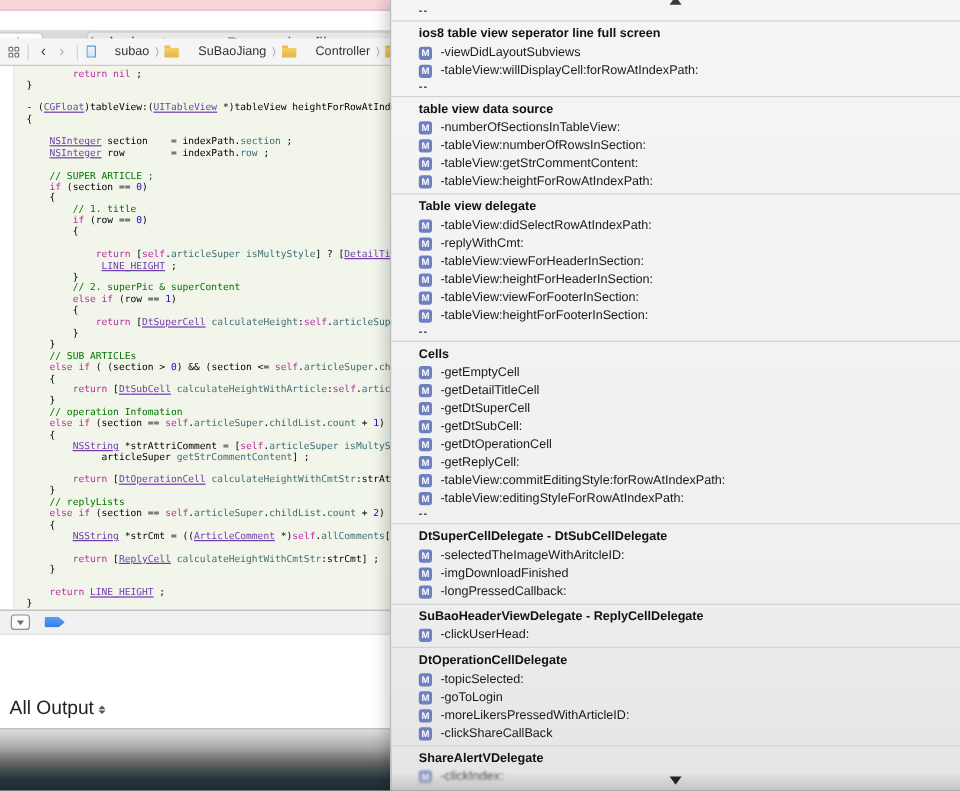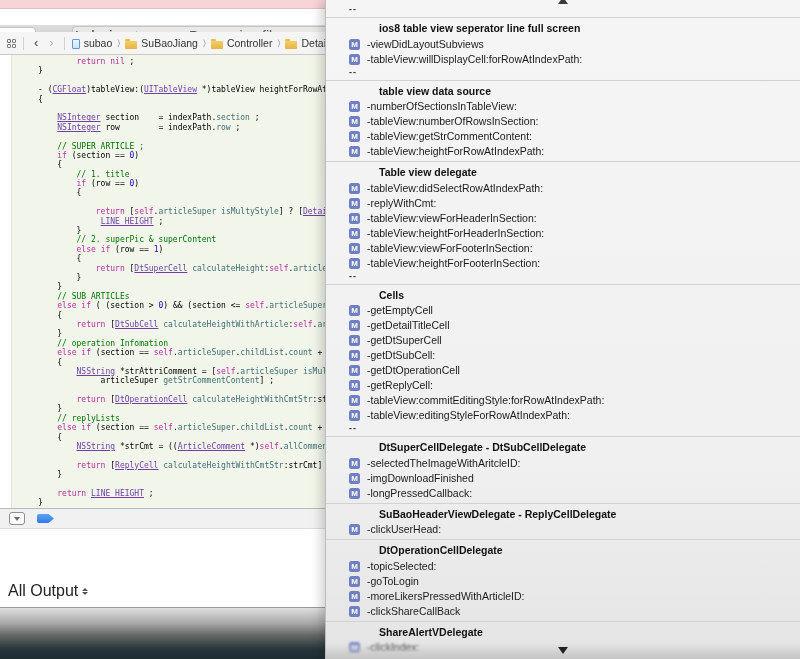--- a/index.html
+++ b/index.html
@@ -24,35 +24,35 @@
   
   .jumpbar{position:absolute;top:32px;left:0;width:420px;height:22px;background:#f5f5f5;
            border-bottom:1px solid #c9c9c9;display:flex;align-items:center;font-size:10.5px;
            color:#333;padding-left:7px;gap:5px;z-index:2;}
   .related-icon{display:grid;grid-template-columns:4px 4px;grid-gap:1px;}
   .related-icon i{width:4px;height:4px;border:1px solid #777;border-radius:1px;box-sizing:border-box;background:#fdfdfd;}
   .vdiv{width:1px;height:13px;background:#d2d2d2;margin:0 2px;}
   .nav-back{font-size:13px;color:#444;line-height:10px;padding:0 3px;}
   .nav-fwd{font-size:13px;color:#b3b3b3;line-height:10px;padding:0 3px;}
   .crumbs{display:flex;align-items:center;gap:4px;white-space:nowrap;overflow:hidden;}
-  .crumb{display:flex;align-items:flex-end;gap:4px;}
+  .crumb{display:flex;align-items:center;gap:16px;}
   .crumb-sep{color:#999;font-size:9px;padding:0 1px;}
   .folder-icon{position:relative;width:12px;height:8px;background:linear-gradient(#f3cf63,#e5b447);
                border-radius:1px;display:inline-block;margin-top:2px;}
   .folder-icon::before{content:"";position:absolute;top:-2px;left:0;width:5px;height:2px;
                background:#e9bd50;border-radius:1px 1px 0 0;}
   .file-icon{position:relative;width:8px;height:10px;background:linear-gradient(#eef5fc,#cfe3f6);
              border:1px solid #5e97d5;border-radius:1px;display:inline-block;box-sizing:border-box;}
 
   
   .editor{position:absolute;top:55px;left:0;width:800px;height:453px;background:#f1f5ea;}
   .gutter{position:absolute;top:0;left:0;width:11px;height:100%;background:#ffffff;border-right:1px solid #e2e2e2;}
   .code{position:absolute;top:2px;left:22px;font-family:"DejaVu Sans Mono",monospace;
         font-size:8px;line-height:9.4px;color:#000;white-space:pre;}
-  .cl{height:9.4px;margin-left:16px;}
+  .cl{height:9.4px;}
   .tk-k{color:var(--keyword,#bb2ca2);}
   .tk-t{color:var(--type,#703daa);text-decoration:underline;}
   .tk-n{color:var(--number,#1c00cf);}
   .tk-c{color:var(--comment,#007400);}
   .tk-m{color:var(--member,#3f6e74);}
   .tk-p{color:#000;}
 
   
   .debugbar{position:absolute;top:508px;left:0;width:325px;height:21px;background:#f1f1f1;
             border-top:1px solid #b9b9b9;border-bottom:1px solid #dcdcdc;
@@ -75,21 +75,21 @@
          background:linear-gradient(180deg,#dedede 0%,#a8a8a8 30%,#6a6a6a 52%,#414d4e 68%,#24343a 82%,#1d2c31 100%);}
 
   
   .popup{position:absolute;top:0;left:325px;width:475px;height:659px;z-index:5;
          background:linear-gradient(180deg,#f5f5f5 0%,#f0f0f0 70%,#e4e4e4 100%);
          border-left:1px solid #bdbdbd;box-shadow:-4px 0 10px rgba(0,0,0,.18);
          font-size:10.5px;color:#1a1a1a;overflow:hidden;box-sizing:border-box;}
   .plist{padding-top:2px;}
   .pgroup{border-top:1px solid #d2d2d2;padding:2px 0;}
   .pgroup:first-child{border-top:none;}
-  .phead{font-weight:bold;color:#111;height:13px;line-height:13px;padding:2px 6px 1.5px 23px;margin-left:30px;}
+  .phead{font-weight:bold;color:#111;height:13px;line-height:13px;padding:2px 6px 1.5px 23px;}
   .pitem{display:flex;align-items:center;height:15px;padding-left:23px;gap:7px;}
   .pitem .plabel{line-height:11px;}
   .micon{flex:0 0 auto;width:11px;height:11px;border-radius:2.5px;background:var(--m-icon,#6e7fc2);
          color:#fff;font-size:8px;font-weight:bold;display:flex;align-items:center;justify-content:center;}
   .pdash{height:11px;line-height:11px;padding-left:23px;color:#333;font-weight:bold;font-size:9px;letter-spacing:1px;}
   .blurred{filter:blur(1.1px);opacity:.85;}
   .scroll-up{position:absolute;top:-3px;left:50%;transform:translateX(-50%);width:0;height:0;
              border-left:5px solid transparent;border-right:5px solid transparent;border-bottom:7px solid #3a3a3a;}
   .scroll-down{position:absolute;bottom:5px;left:50%;transform:translateX(-50%);width:0;height:0;
              border-left:5px solid transparent;border-right:5px solid transparent;border-top:7px solid #222;z-index:7;}

